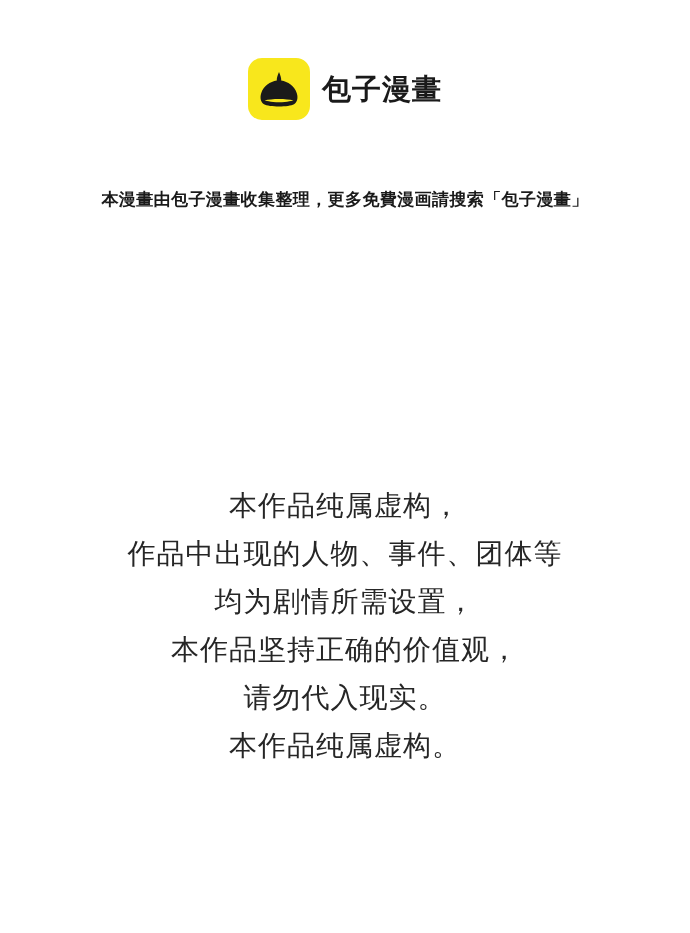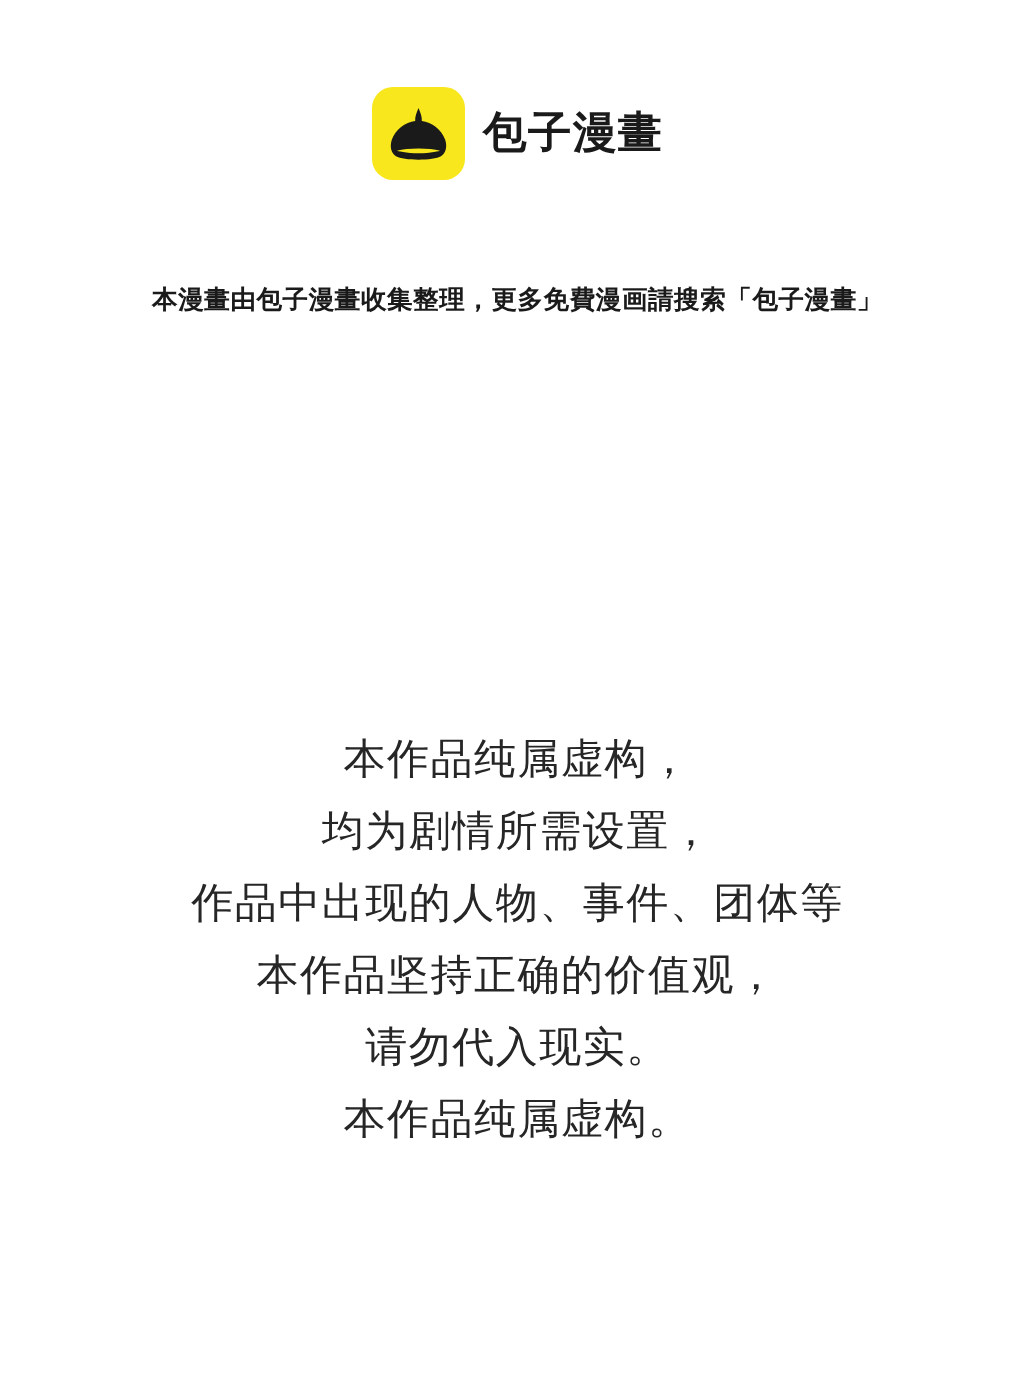--- a/index.html
+++ b/index.html
@@ -96,20 +96,20 @@
         <path d="M7.5 31.5 C15 29.5 29 29.5 36.5 31.5 C36.5 31.5 30 33.2 22 33.2 C14 33.2 7.5 31.5 7.5 31.5 Z" fill="#f8e71c"></path>
       </svg>
     </div>
     <div class="brand-name">包子漫畫</div>
   </div>
 
   <div class="notice">本漫畫由包子漫畫收集整理，更多免費漫画請搜索「包子漫畫」</div>
 
   <div class="disclaimer">
     <span class="line">本作品纯属虚构，</span>
+    <span class="line">作品中出现的人物、事件、团体等</span>
     <span class="line">均为剧情所需设置，</span>
-    <span class="line">作品中出现的人物、事件、团体等</span>
     <span class="line">本作品坚持正确的价值观，</span>
     <span class="line">请勿代入现实。</span>
     <span class="line">本作品纯属虚构。</span>
   </div>
 
 </div>
 
 </body></html>

